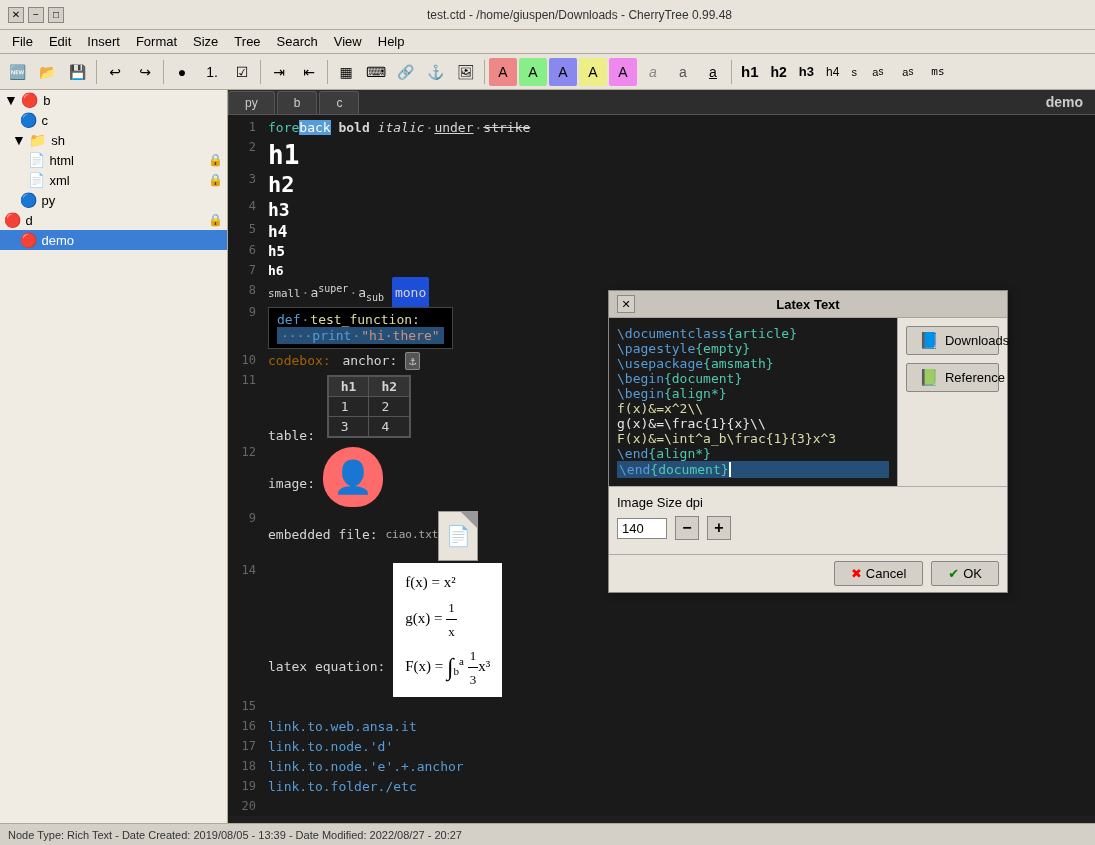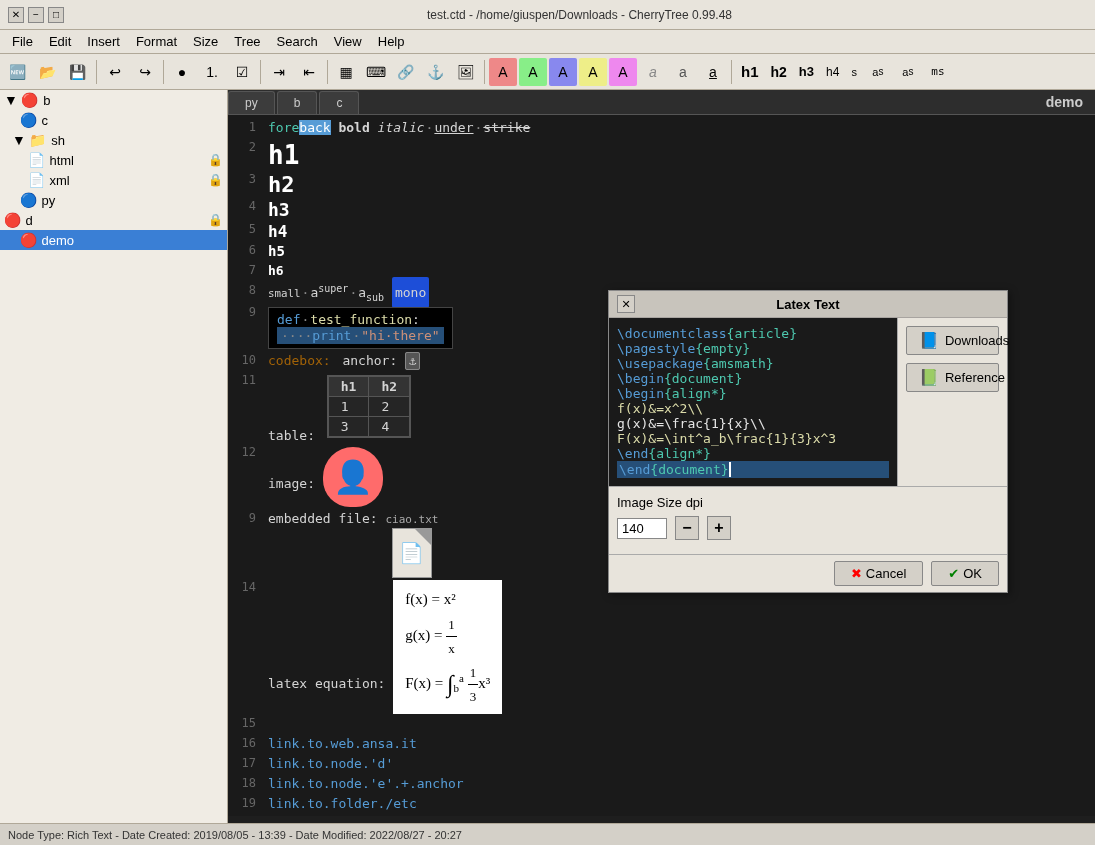--- a/index.html
+++ b/index.html
@@ -163,21 +163,21 @@
     .img-placeholder {
       width: 60px; height: 60px;
       background: #ff6b6b;
       border-radius: 50% 50% 45% 45%;
       display: inline-flex; align-items: center; justify-content: center;
       color: #cc2200; font-size: 28px;
       margin: 2px 0;
     }
 
     .file-placeholder {
-      display: inline-flex; flex-direction: column; align-items: center;
+      display: inline-flex; flex-direction: row; align-items: center;
       cursor: pointer;
     }
     .file-icon {
       width: 40px; height: 50px;
       background: #e8e4dc;
       border: 1px solid #999;
       display: flex; align-items: center; justify-content: center;
       font-size: 20px; color: #555;
       position: relative;
     }

